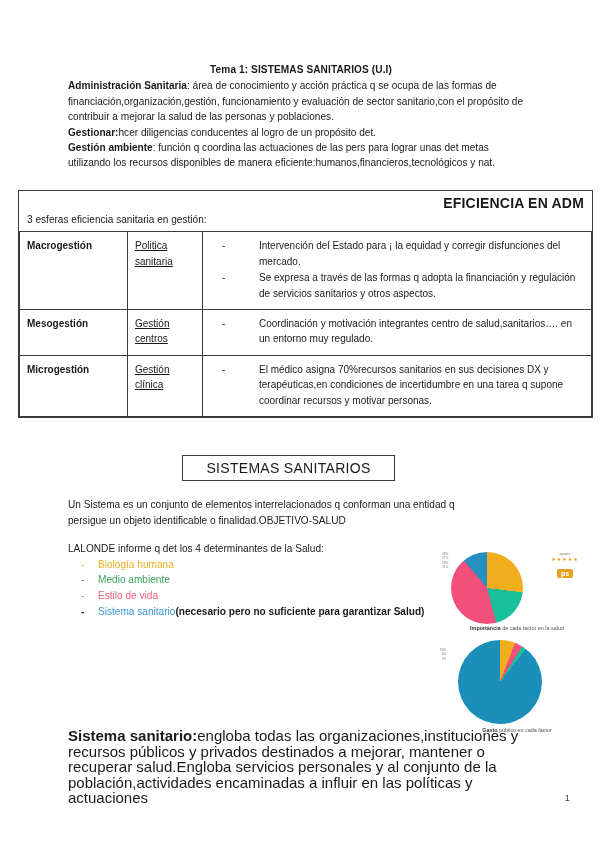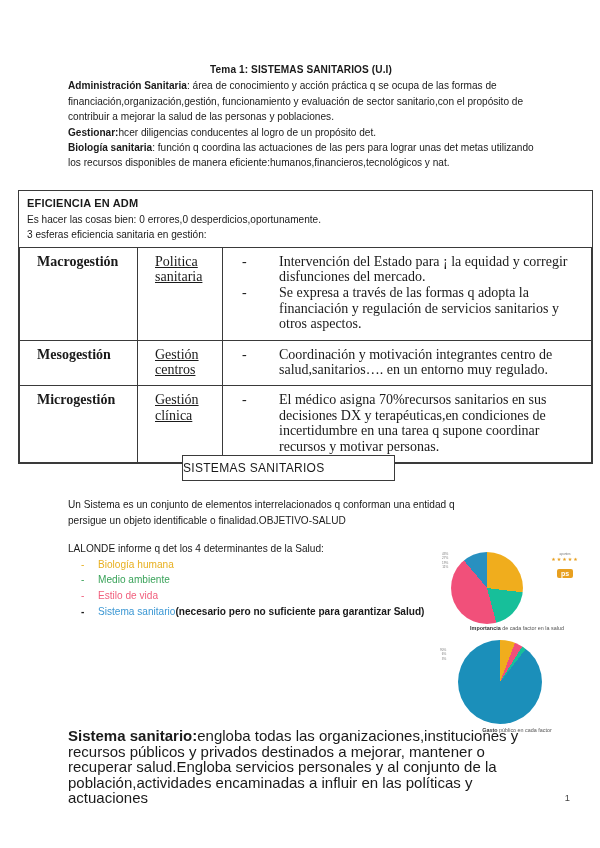--- a/index.html
+++ b/index.html
@@ -52,39 +52,38 @@
     box-sizing: border-box;
     background: #fff;
   }
   .eff-head {
     padding: 5px 8px 4px 8px;
     font-size: 10.1px;
     line-height: 15.2px;
     color: #1a1a1a;
   }
   .eff-title {
-    text-align: left;
+    text-align: right;
     font-weight: bold;
-    font-size: 11px;
+    font-size: 14px;
     margin-bottom: 1px;
     letter-spacing: 0.2px;
   }
   table.grid {
     border-collapse: collapse;
     width: 100%;
     table-layout: fixed;
   }
   table.grid td {
     border: 1.2px solid #3a3a3a;
     vertical-align: top;
-    padding: 6px 7px 7px 17px;
-    font-size: 14px;
+    padding: 6px 7px 7px 7px;
+    font-size: 10px;
     line-height: 15.4px;
     color: #1a1a1a;
-    font-family: Liberation Serif, serif;
   }
   table.grid td.c0 { width: 93px; font-weight: bold; }
   table.grid td.c1 { width: 60px; }
   table.grid td.c2 { width: auto; padding-left: 12px; }
   .u { text-decoration: underline; }
   .bullets { margin: 0; padding: 0; list-style: none; }
   .bullets li {
     position: relative;
     padding-left: 44px;
     margin-bottom: 1px;
@@ -99,22 +98,22 @@
   .ss-box {
     position: absolute;
     left: 182px;
     top: 455px;
     width: 213px;
     height: 26px;
     border: 1.4px solid #3a3a3a;
     box-sizing: border-box;
     display: flex;
     align-items: center;
-    justify-content: flex-start;
-    font-size: 12px;
+    justify-content: center;
+    font-size: 14px;
     letter-spacing: 0.3px;
     color: #1a1a1a;
     background: #fff;
   }
 
   
   .body2 {
     position: absolute;
     left: 68px;
     top: 497px;
@@ -247,27 +246,26 @@
 </style>
 </head>
 <body>
 
 <div class="page">
 
   <div class="intro">
     <div class="doc-title">Tema 1: SISTEMAS SANITARIOS (U.I)</div>
     <p class="para"><span class="b">Administración Sanitaria</span><span>: área de conocimiento y acción práctica q se ocupa de las formas de financiación,organización,gestión, funcionamiento y evaluación de sector sanitario,con el propósito de contribuir a mejorar la salud de las personas y poblaciones.</span></p>
     <p class="para"><span class="b">Gestionar:</span><span>hcer diligencias conducentes al logro de un propósito det.</span></p>
-    <p class="para"><span class="b">Biología sanitaria</span><span>: función q coordina las actuaciones de las pers para lograr unas det metas utilizando los recursos disponibles de manera eficiente:humanos,financieros,tecnológicos y nat.</span></p>
+    <p class="para"><span class="b">Gestión ambiente</span><span>: función q coordina las actuaciones de las pers para lograr unas det metas utilizando los recursos disponibles de manera eficiente:humanos,financieros,tecnológicos y nat.</span></p>
   </div>
 
   <div class="eff-box">
     <div class="eff-head">
       <div class="eff-title">EFICIENCIA EN ADM</div>
-      <div>Es hacer las cosas bien: 0 errores,0 desperdicios,oportunamente.</div>
       <div>3 esferas eficiencia sanitaria en gestión:</div>
     </div>
 
     <table class="grid">
       <tbody>
         <tr>
           <td class="c0">Macrogestión</td>
           <td class="c1"><span class="u">Politica sanitaria</span></td>
           <td class="c2">
             <ul class="bullets">

